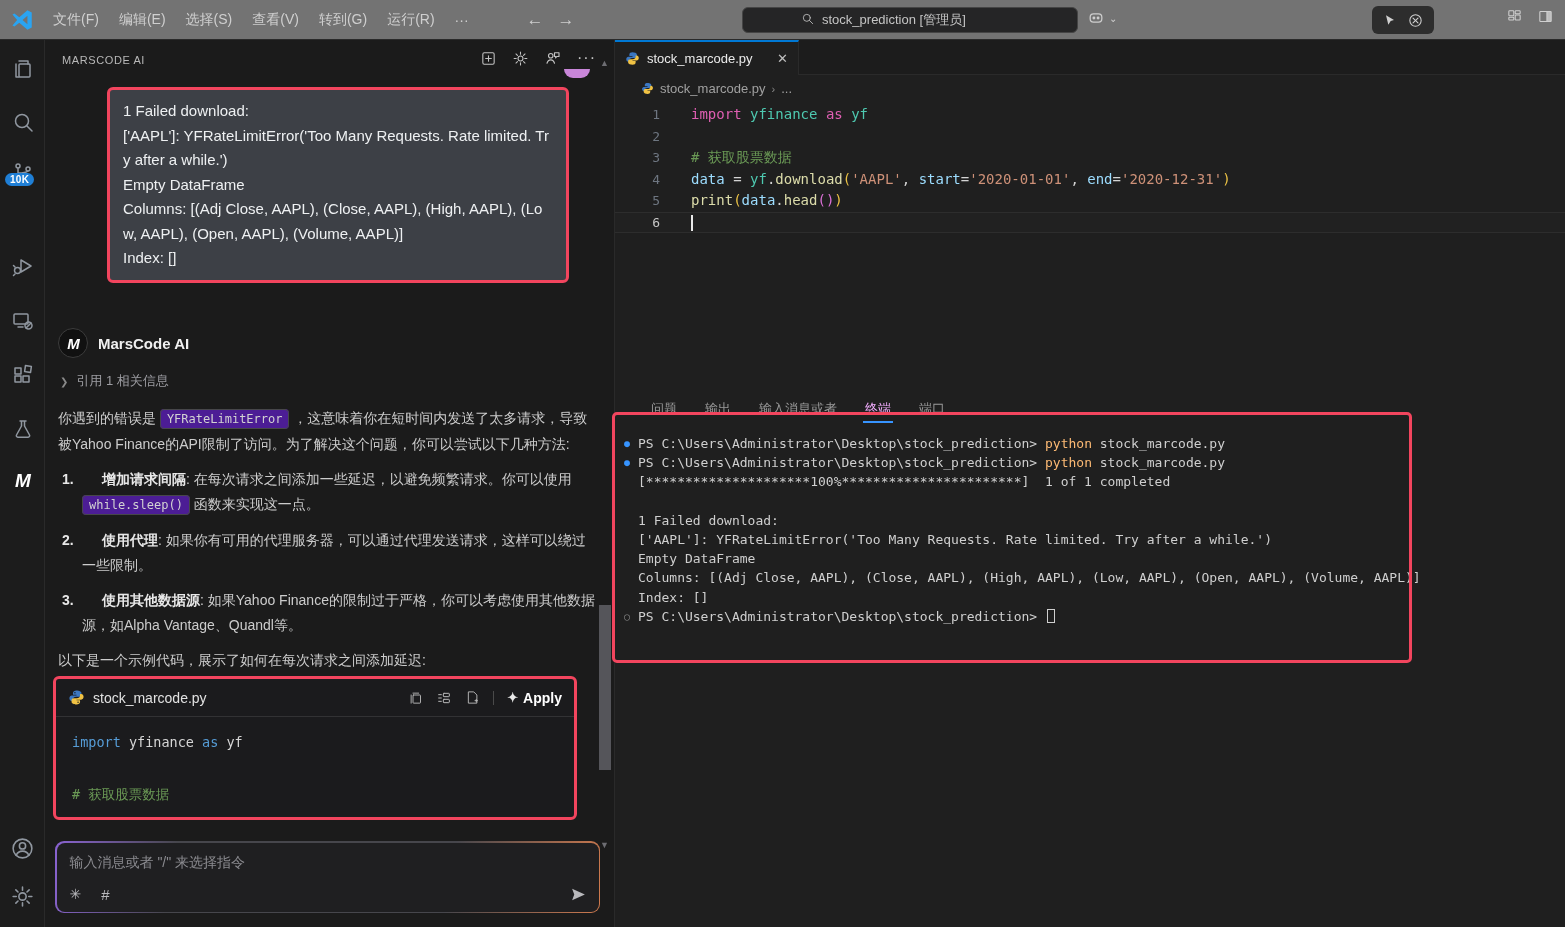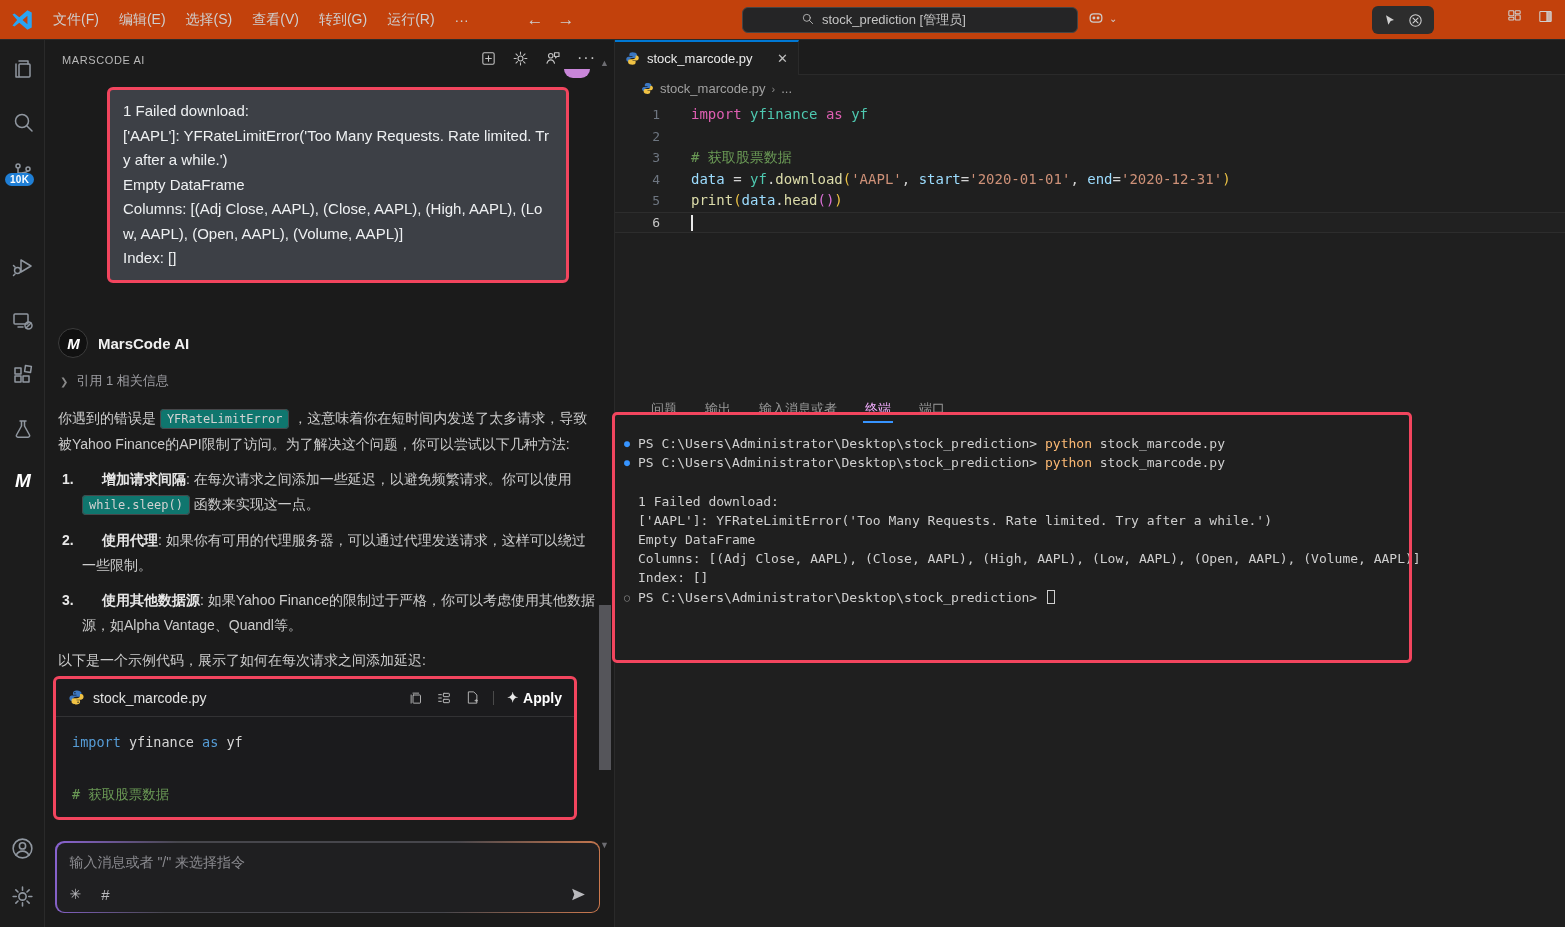--- a/index.html
+++ b/index.html
@@ -1,21 +1,21 @@
 <!DOCTYPE html>
 <html><head>
 <meta charset="utf-8">
 <style>
   * { margin:0; padding:0; box-sizing:border-box; }
   html,body { background:#000; }
   body { font-family:"Liberation Sans", sans-serif; }
   #app { position:relative; width:1565px; height:927px; background:#1f1f1f; overflow:hidden; color:#ccc; }
 
   
-  .titlebar { position:absolute; left:0; top:0; width:1565px; height:40px; background:#c2410c; display:flex; align-items:center; border-bottom:1px solid #2a2a2a; }
+  .titlebar { position:absolute; left:0; top:0; width:1565px; height:40px; background:#737373; display:flex; align-items:center; border-bottom:1px solid #2a2a2a; }
   .vslogo { width:26px; height:26px; margin:0 8px 0 9px; flex:0 0 auto; }
   .menu { display:flex; align-items:center; }
   .menu-item { color:#cfcfcf; font-size:14px; padding:5px 10px; border-radius:5px; cursor:default; white-space:nowrap; }
   .nav-arrows { display:flex; align-items:center; margin-left:48px; gap:14px; color:#cfcfcf; font-size:17px; }
   .searchbox { position:absolute; left:742px; top:7px; width:336px; height:26px; background:#252526; border:1px solid #454545; border-radius:6px; display:flex; align-items:center; justify-content:flex-start; padding-left:58px; color:#c5c5c5; font-size:13px; }
   .searchbox .mag { margin-right:7px; color:#bdbdbd; }
   .copilot { position:absolute; left:1086px; top:8px; display:flex; align-items:center; gap:3px; color:#cfcfcf; }
   .tb-group { position:absolute; left:1372px; top:6px; width:62px; height:28px; background:#2d2d2d; border-radius:6px; display:flex; align-items:center; justify-content:space-evenly; color:#d0d0d0; }
   .tb-right { position:absolute; left:1506px; top:8px; display:flex; gap:14px; color:#d0d0d0; }
   .icon16 svg { display:block; }
@@ -39,21 +39,21 @@
   .output-card { position:absolute; left:62px; top:47px; width:462px; background:#3d4046; padding:9px 13px; }
   .output-card .oline { color:#eef0f2; font-size:15px; line-height:24.5px; word-break:break-all; }
 
   .assistant { position:absolute; left:13px; top:288px; width:540px; }
   .ai-head { display:flex; align-items:center; gap:10px; }
   .ai-logo { width:30px; height:30px; border-radius:50%; background:#111; border:1px solid #3c3c3c; display:flex; align-items:center; justify-content:center; }
   .ai-name { font-size:15px; font-weight:bold; color:#f0f0f0; }
   .ref-row { display:flex; align-items:center; gap:8px; margin:14px 0 0 2px; color:#9d9da2; font-size:13px; }
   .ref-chev { font-size:10px; color:#8a8a8a; }
   .msg { margin-top:16px; font-size:14px; line-height:25px; color:#cccccc; }
-  .chip { font-family:"DejaVu Sans Mono", monospace; font-size:12px; background:#0f766e; border:1px solid #47474a; border-radius:4px; padding:2px 6px; color:#d2d2d2;text-align:right; }
+  .chip { font-family:"DejaVu Sans Mono", monospace; font-size:12px; background:#4c1d95; border:1px solid #47474a; border-radius:4px; padding:2px 6px; color:#d2d2d2;text-align:right; }
   .olist { margin:10px 0 0 4px; }
   .olist-item { display:flex; margin-top:10px; font-size:14px; line-height:25px; color:#cccccc; }
   .olist-num { flex:0 0 20px; font-weight:bold; color:#e8e8e8; }
   .olist-body b { color:#e8e8e8;margin-left:20px; }
   .closing { margin-top:14px; font-size:14px; color:#cccccc; }
 
   .code-card { position:absolute; left:8px; top:636px; width:524px; background:#1b1b1d; overflow:hidden; }
   .cc-head { height:38px; display:flex; align-items:center; padding:0 12px; border-bottom:1px solid #323234; gap:8px; }
   .cc-file { font-size:14px; color:#e2e2e2; }
   .cc-tools { margin-left:auto; display:flex; align-items:center; gap:13px; color:#b9b9b9; }
@@ -437,20 +437,21 @@
     <div class="panel-tabs">
         <div class="panel-tab">问题</div>
         <div class="panel-tab">输出</div>
         <div class="panel-tab">输入消息或者</div>
         <div class="panel-tab active">终端</div>
         <div class="panel-tab">端口</div>
       </div>
     <div class="terminal">
         <div class="t-line"><span class="t-bullet blue">●</span><span class="tk-wt">PS C:\Users\Administrator\Desktop\stock_prediction&gt; </span><span class="tk-yel">python</span><span class="tk-wt"> stock_marcode.py</span></div>
         <div class="t-line"><span class="t-bullet blue">●</span><span class="tk-wt">PS C:\Users\Administrator\Desktop\stock_prediction&gt; </span><span class="tk-yel">python</span><span class="tk-wt"> stock_marcode.py</span></div>
+        <div class="t-line"><span class="tk-wt">[*********************100%***********************]  1 of 1 completed</span></div>
         <div class="t-line">&nbsp;</div>
         <div class="t-line"><span class="tk-wt">1 Failed download:</span></div>
         <div class="t-line"><span class="tk-wt">['AAPL']: YFRateLimitError('Too Many Requests. Rate limited. Try after a while.')</span></div>
         <div class="t-line"><span class="tk-wt">Empty DataFrame</span></div>
         <div class="t-line"><span class="tk-wt">Columns: [(Adj Close, AAPL), (Close, AAPL), (High, AAPL), (Low, AAPL), (Open, AAPL), (Volume, AAPL)]</span></div>
         <div class="t-line"><span class="tk-wt">Index: []</span></div>
         <div class="t-line"><span class="t-bullet hollow">○</span><span class="tk-wt">PS C:\Users\Administrator\Desktop\stock_prediction&gt; </span><span class="cursor-block"></span></div>
       </div>
   </div>
 

